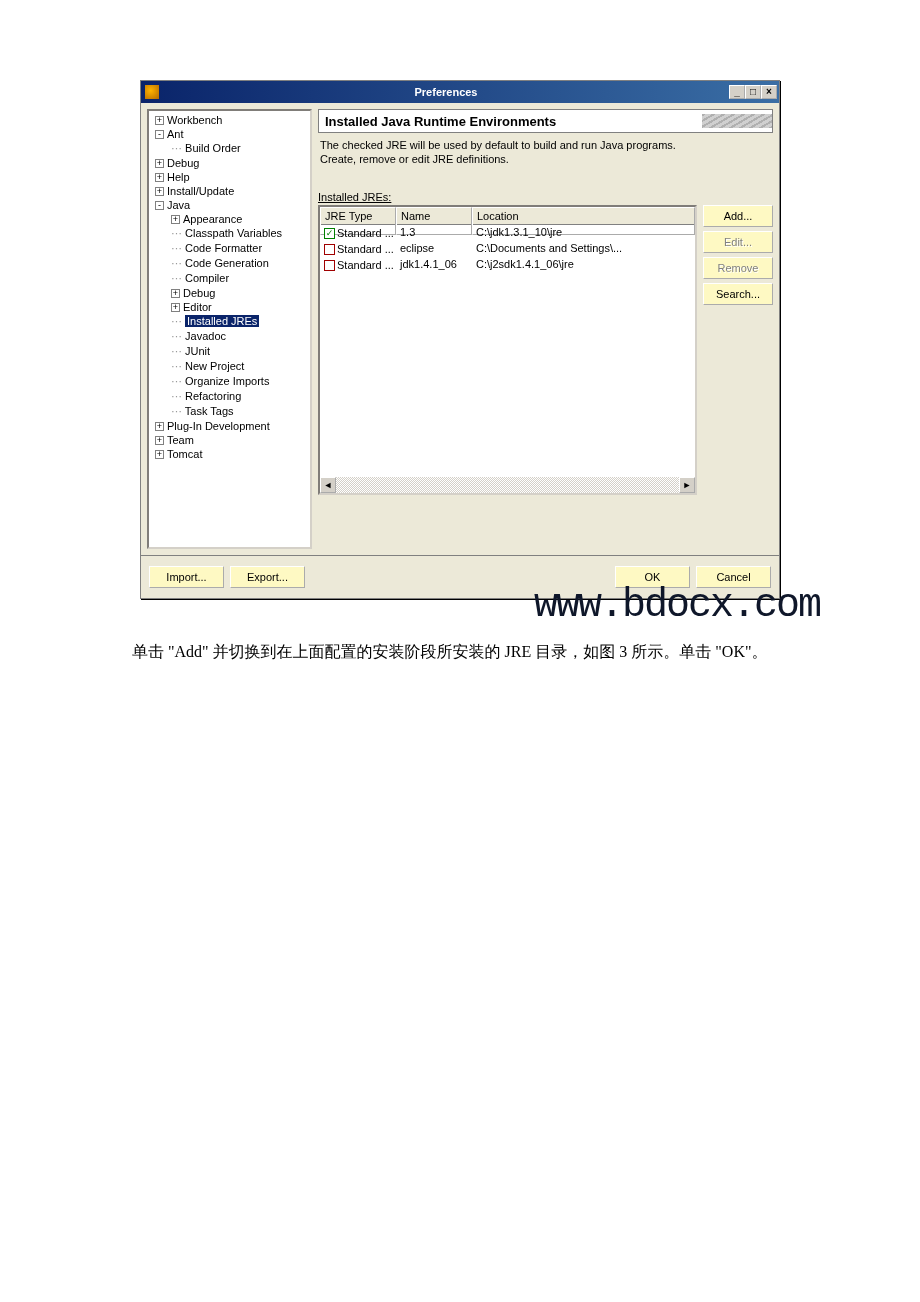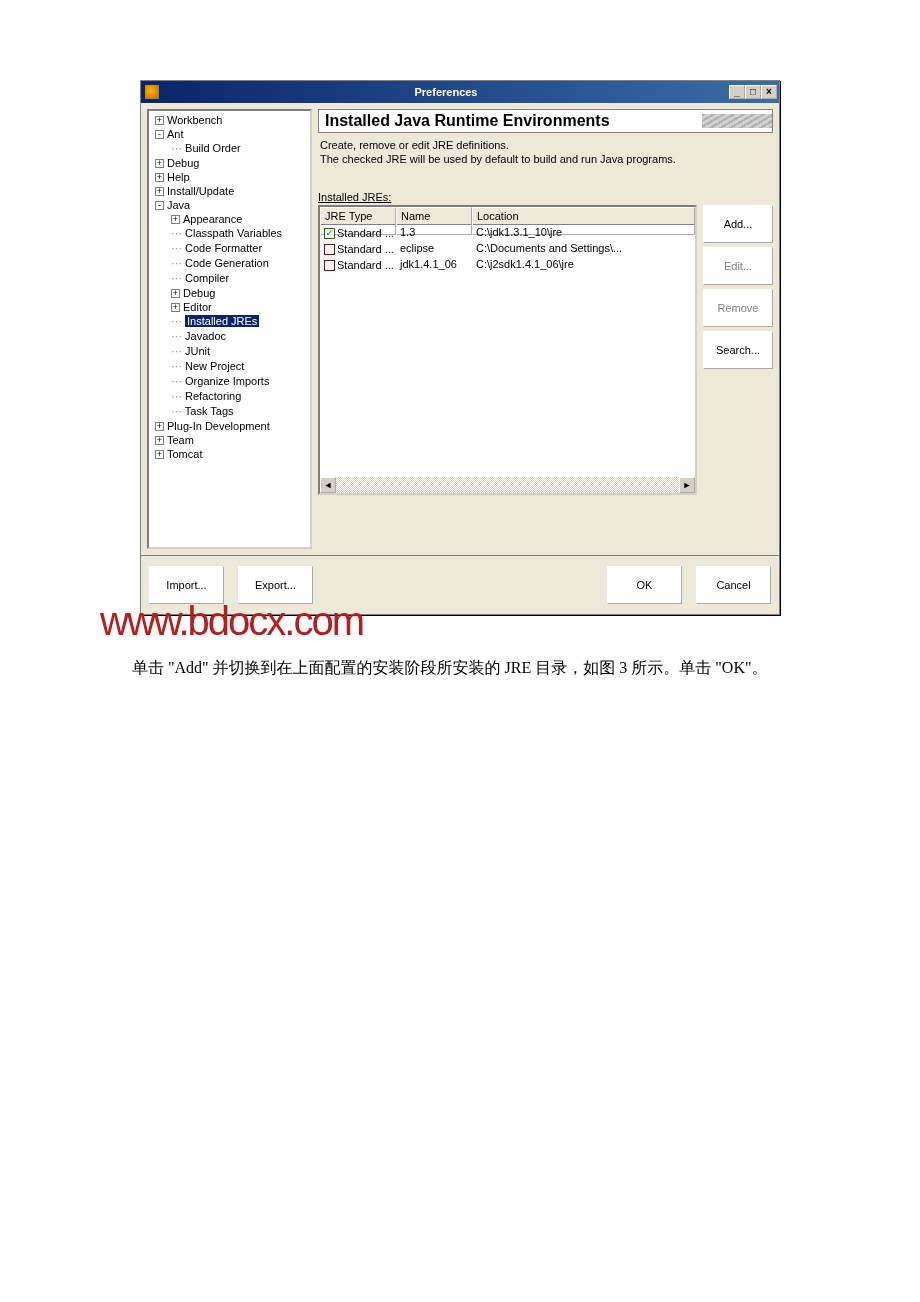--- a/index.html
+++ b/index.html
@@ -86,21 +86,21 @@
     .right-panel {
       flex: 1;
       display: flex;
       flex-direction: column;
     }
     .banner {
       background: #fff;
       border: 1px solid #808080;
       padding: 4px 6px;
       font-weight: bold;
-      font-size: 16px;
+      font-size: 13px;
       display: flex;
       align-items: center;
       height: 24px;
     }
     .banner-right {
       width: 70px; height: 100%;
       background: repeating-linear-gradient(-30deg, #b0b0b0 0 2px, #d0d0d0 2px 5px);
       margin-left: auto;
       margin-right: -6px;
       margin-top: -4px;
@@ -188,43 +188,43 @@
       flex: 1;
       background: repeating-conic-gradient(#fff 0% 25%, #d4d0c8 0% 50%) 0 0/2px 2px;
     }
     .side-buttons {
       display: flex;
       flex-direction: column;
       gap: 4px;
       width: 70px;
     }
     .win-btn {
-      height: 38px;
+      height: 22px;
       border: 1px outset #fff;
-      background: #ffffff;
+      background: #fef9c3;
       font-size: 11px;
       color: #000;
       cursor: pointer;
     }
     .win-btn.disabled { color: #808080; text-shadow: 1px 1px 0 #fff; }
     .bottom-bar {
       border-top: 1px solid #808080;
       padding: 10px 8px;
       display: flex;
-      gap: 14px;
+      gap: 6px;
     }
     .bottom-bar .spacer { flex: 1; }
     .bottom-bar .win-btn { width: 75px; }
     .watermark {
       position: relative;
       top: -36px;
-      text-align: left;
-      color: #b91c1c;
+      text-align: right;
+      color: #0f172a;
       font-size: 40px;
-      font-family: Liberation Sans, sans-serif;
+      font-family: Liberation Mono, monospace;
       pointer-events: none;
       margin-bottom: -36px;
       letter-spacing: -2px;
     }
     .body-text {
       font-family: "SimSun", "宋体", serif;
       font-size: 16px;
       color: #000;
       padding: 10px 0 0 0;
       line-height: 1.8;
@@ -277,22 +277,22 @@
           <div class="tree-item t0"><span class="exp">+</span><span>Team</span></div>
           <div class="tree-item t0"><span class="exp">+</span><span>Tomcat</span></div>
         </div>
 
       <div class="right-panel">
         <div class="banner">
           <span>Installed Java Runtime Environments</span>
           <div class="banner-right"></div>
         </div>
         <div class="desc">
+          <p>The checked JRE will be used by default to build and run Java programs.</p>
           <p>Create, remove or edit JRE definitions.</p>
-          <p>The checked JRE will be used by default to build and run Java programs.</p>
         </div>
         <div class="list-label">Installed JREs:</div>
         <div class="list-area">
           <div class="jre-table-wrap">
             <div class="jre-table">
               <div class="jre-header">
                 <div class="jre-header-cell col-type">JRE Type</div>
                 <div class="jre-header-cell col-name">Name</div>
                 <div class="jre-header-cell col-loc">Location</div>
               </div>

